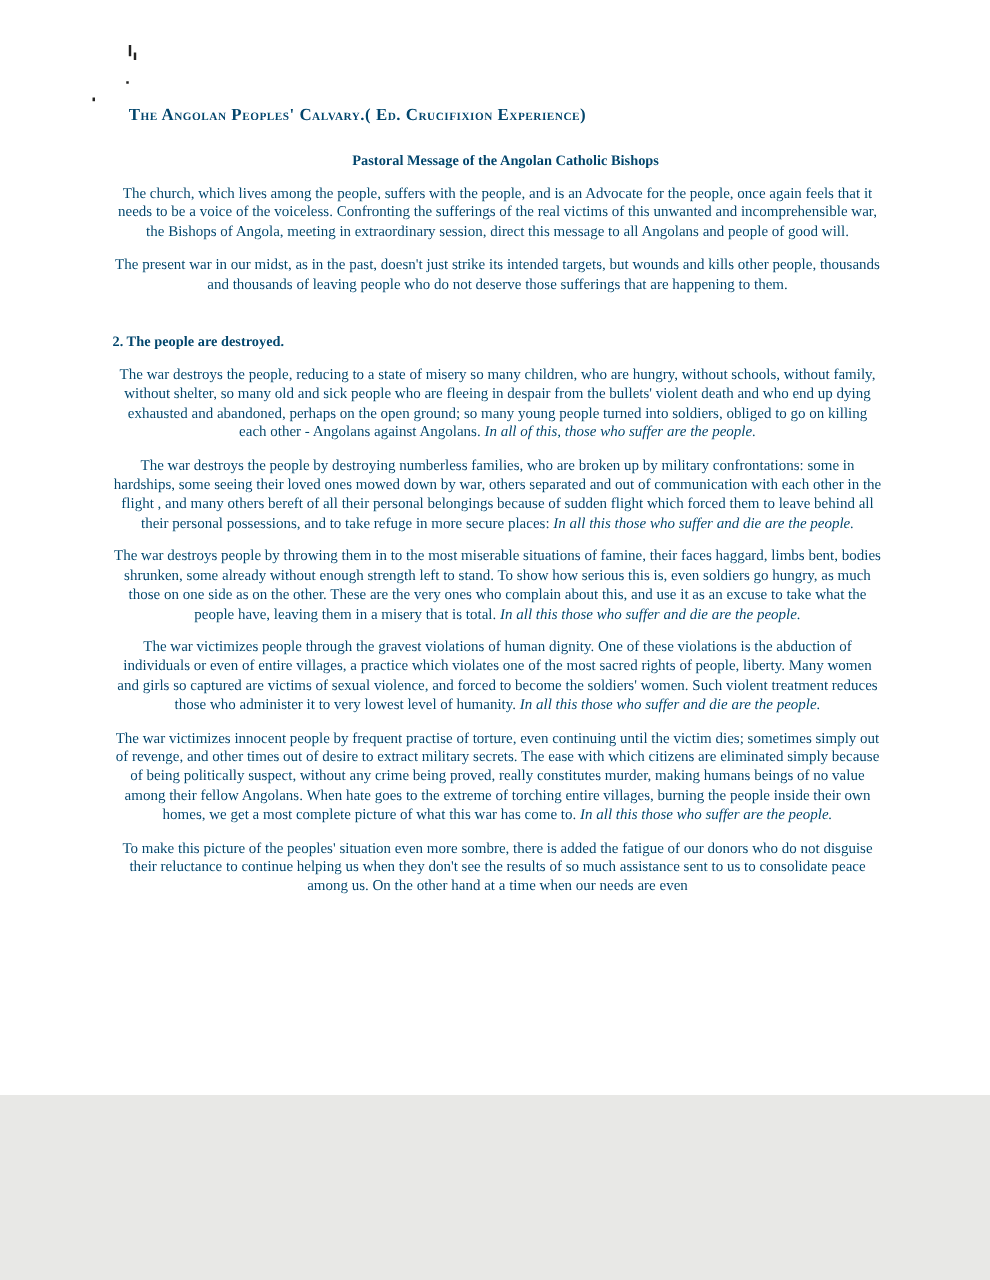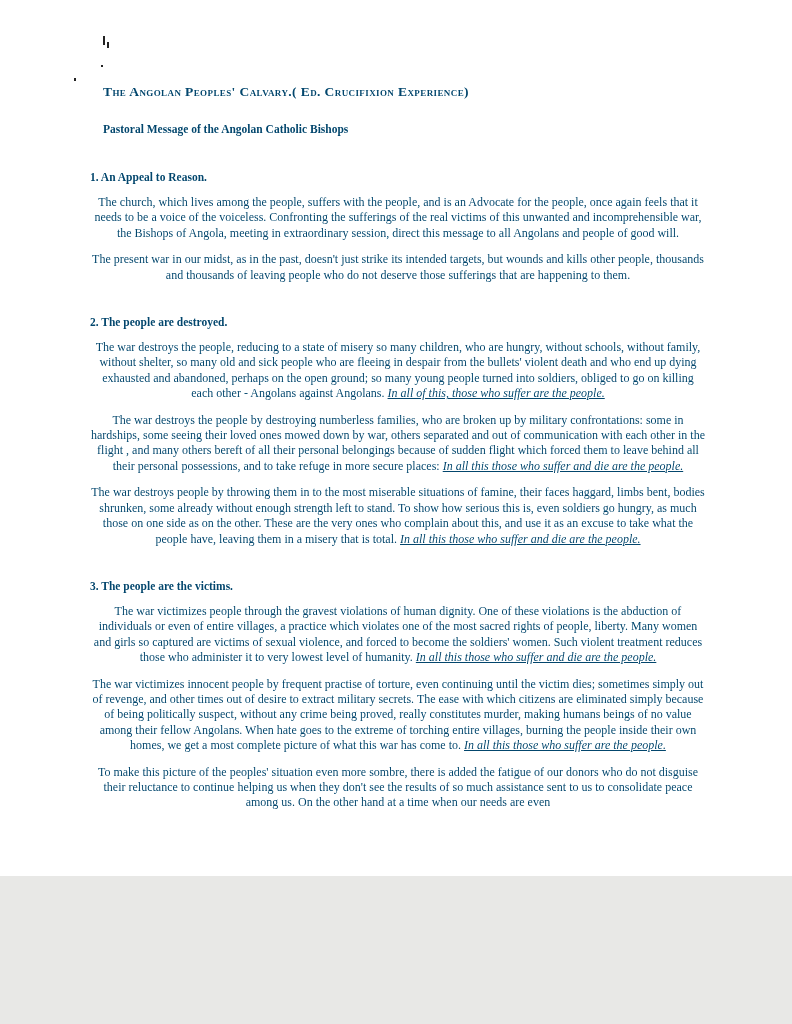--- a/index.html
+++ b/index.html
@@ -30,36 +30,36 @@
     font-weight: bold;
     font-variant: small-caps;
     letter-spacing: 0.4px;
     line-height: 16px;
   }
   .doc-subtitle {
     margin: 22px 0 0 13px;
     font-size: 11.5px;
     font-weight: bold;
     line-height: 14px;
+    text-align: center;
   }
   .section-heading {
     margin: 34px 0 0 0;
     font-size: 11.5px;
     font-weight: bold;
     line-height: 14px;
   }
   .para {
     margin: 11px 0 0 0;
     font-size: 12px;
     line-height: 15.4px;
     text-align: center;
   }
   .para .tail-italic {
     font-style: italic;
-    text-decoration: underline;
   }
   .sec-gap {
     margin-top: 32px;
   }
   
   .speck {
     position: absolute;
     background: #2a2a2a;
   }
   .speck-1 { left: 103px; top: 36px; width: 2px; height: 9px; }
@@ -112,28 +112,26 @@
   <span class="speck speck-3"></span>
   <div class="edge-dashes"></div>
   <div class="edge-solid-1"></div>
   <div class="edge-solid-2"></div>
 
   <div class="content">
 
     <h1 class="doc-title">The Angolan Peoples' Calvary.( Ed. Crucifixion Experience)</h1>
     <h2 class="doc-subtitle">Pastoral Message of the Angolan Catholic Bishops</h2>
 
-    <h3 class="section-heading">1. An Appeal to Reason.</h3>
     <p class="para"><span>The church, which lives among the people, suffers with the people, and is an Advocate for the people, once again feels that it needs to be a voice of the voiceless. Confronting the sufferings of the real victims of this unwanted and incomprehensible war, the Bishops of Angola, meeting in extraordinary session, direct this message to all Angolans and people of good will.</span><span class="tail-italic"></span></p>
     <p class="para"><span>The present war in our midst, as in the past, doesn't just strike its intended targets, but wounds and kills other people, thousands and thousands of leaving people who do not deserve those sufferings that are happening to them.</span><span class="tail-italic"></span></p>
 
     <h3 class="section-heading sec-gap">2. The people are destroyed.</h3>
     <p class="para"><span>The war destroys the people, reducing to a state of misery so many children, who are hungry, without schools, without family, without shelter, so many old and sick people who are fleeing in despair from the bullets' violent death and who end up dying exhausted and abandoned, perhaps on the open ground; so many young people turned into soldiers, obliged to go on killing each other - Angolans against Angolans. </span><span class="tail-italic">In all of this, those who suffer are the people.</span></p>
     <p class="para"><span>The war destroys the people by destroying numberless families, who are broken up by military confrontations: some in hardships, some seeing their loved ones mowed down by war, others separated and out of communication with each other in the flight , and many others bereft of all their personal belongings because of sudden flight which forced them to leave behind all their personal possessions, and to take refuge in more secure places: </span><span class="tail-italic">In all this those who suffer and die are the people.</span></p>
     <p class="para"><span>The war destroys people by throwing them in to the most miserable situations of famine, their faces haggard, limbs bent, bodies shrunken, some already without enough strength left to stand. To show how serious this is, even soldiers go hungry, as much those on one side as on the other. These are the very ones who complain about this, and use it as an excuse to take what the people have, leaving them in a misery that is total. </span><span class="tail-italic">In all this those who suffer and die are the people.</span></p>
 
-    <h3 class="section-heading sec-gap">3. The people are the victims.</h3>
     <p class="para"><span>The war victimizes people through the gravest violations of human dignity. One of these violations is the abduction of individuals or even of entire villages, a practice which violates one of the most sacred rights of people, liberty. Many women and girls so captured are victims of sexual violence, and forced to become the soldiers' women. Such violent treatment reduces those who administer it to very lowest level of humanity. </span><span class="tail-italic">In all this those who suffer and die are the people.</span></p>
     <p class="para"><span>The war victimizes innocent people by frequent practise of torture, even continuing until the victim dies; sometimes simply out of revenge, and other times out of desire to extract military secrets. The ease with which citizens are eliminated simply because of being politically suspect, without any crime being proved, really constitutes murder, making humans beings of no value among their fellow Angolans. When hate goes to the extreme of torching entire villages, burning the people inside their own homes, we get a most complete picture of what this war has come to. </span><span class="tail-italic">In all this those who suffer are the people.</span></p>
     <p class="para"><span>To make this picture of the peoples' situation even more sombre, there is added the fatigue of our donors who do not disguise their reluctance to continue helping us when they don't see the results of so much assistance sent to us to  consolidate peace among us. On the other hand at a time when our needs are even</span><span class="tail-italic"></span></p>
 
   </div>
 </div>
 
 </body></html>

